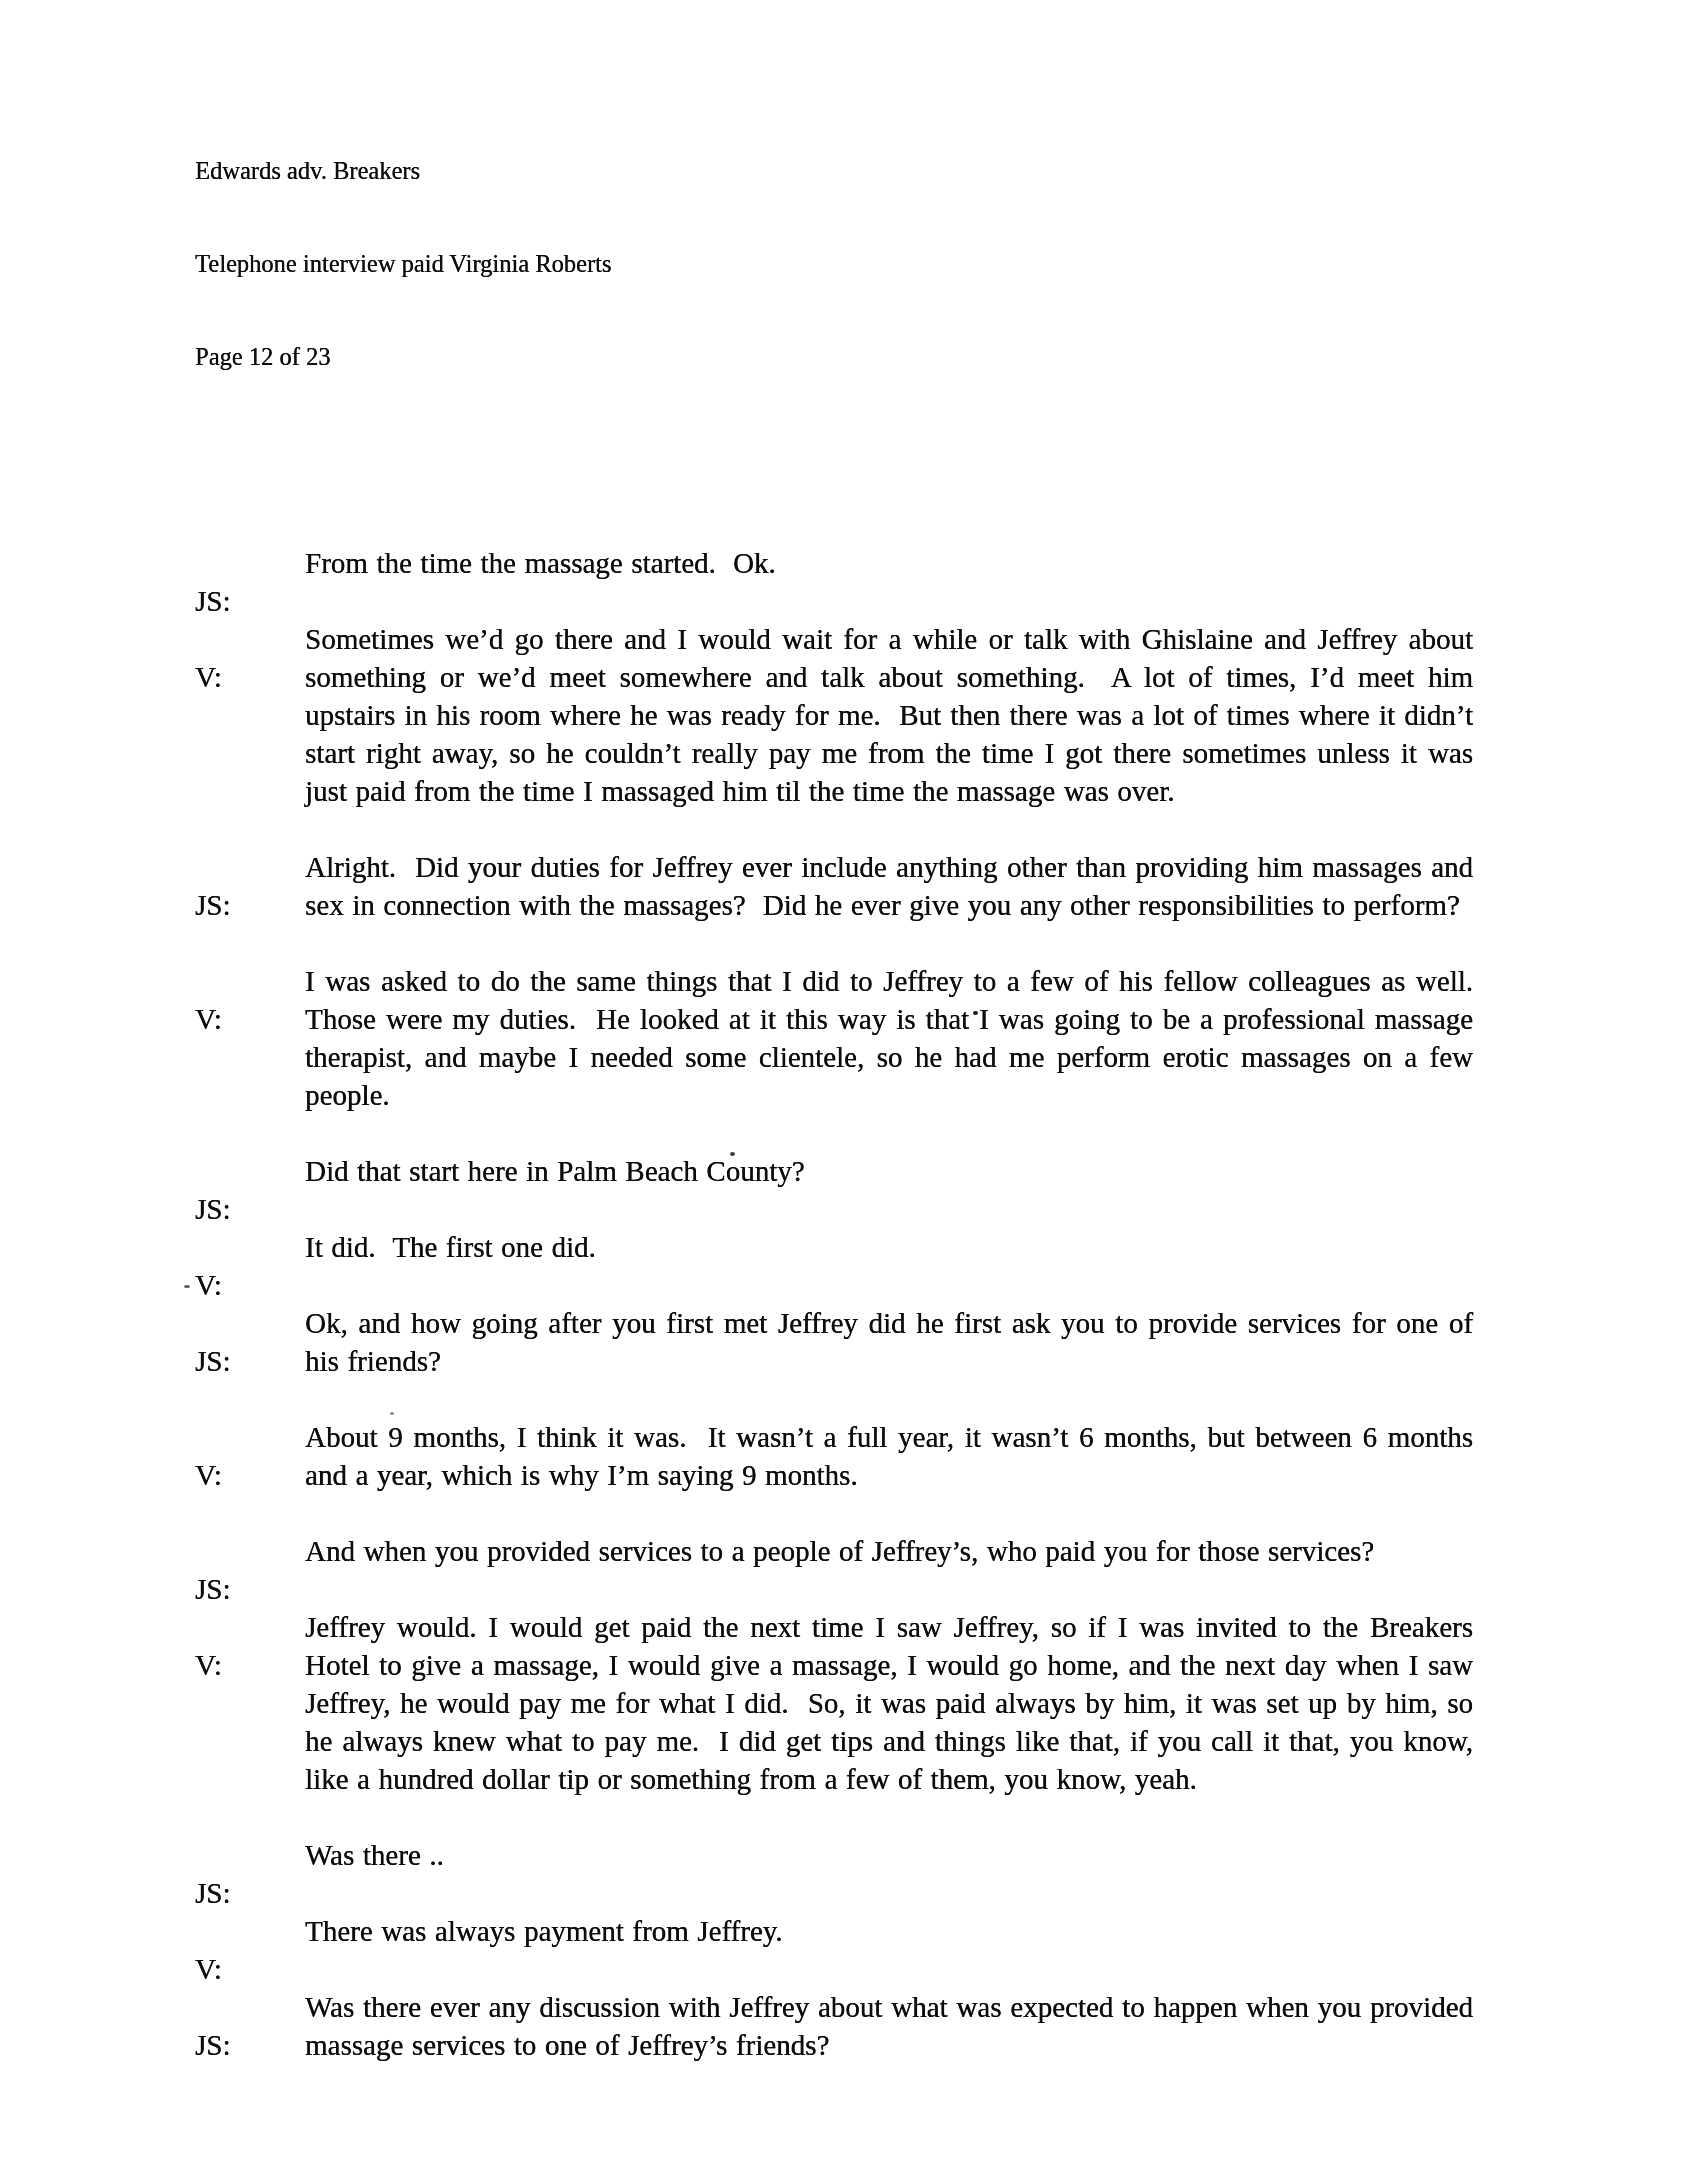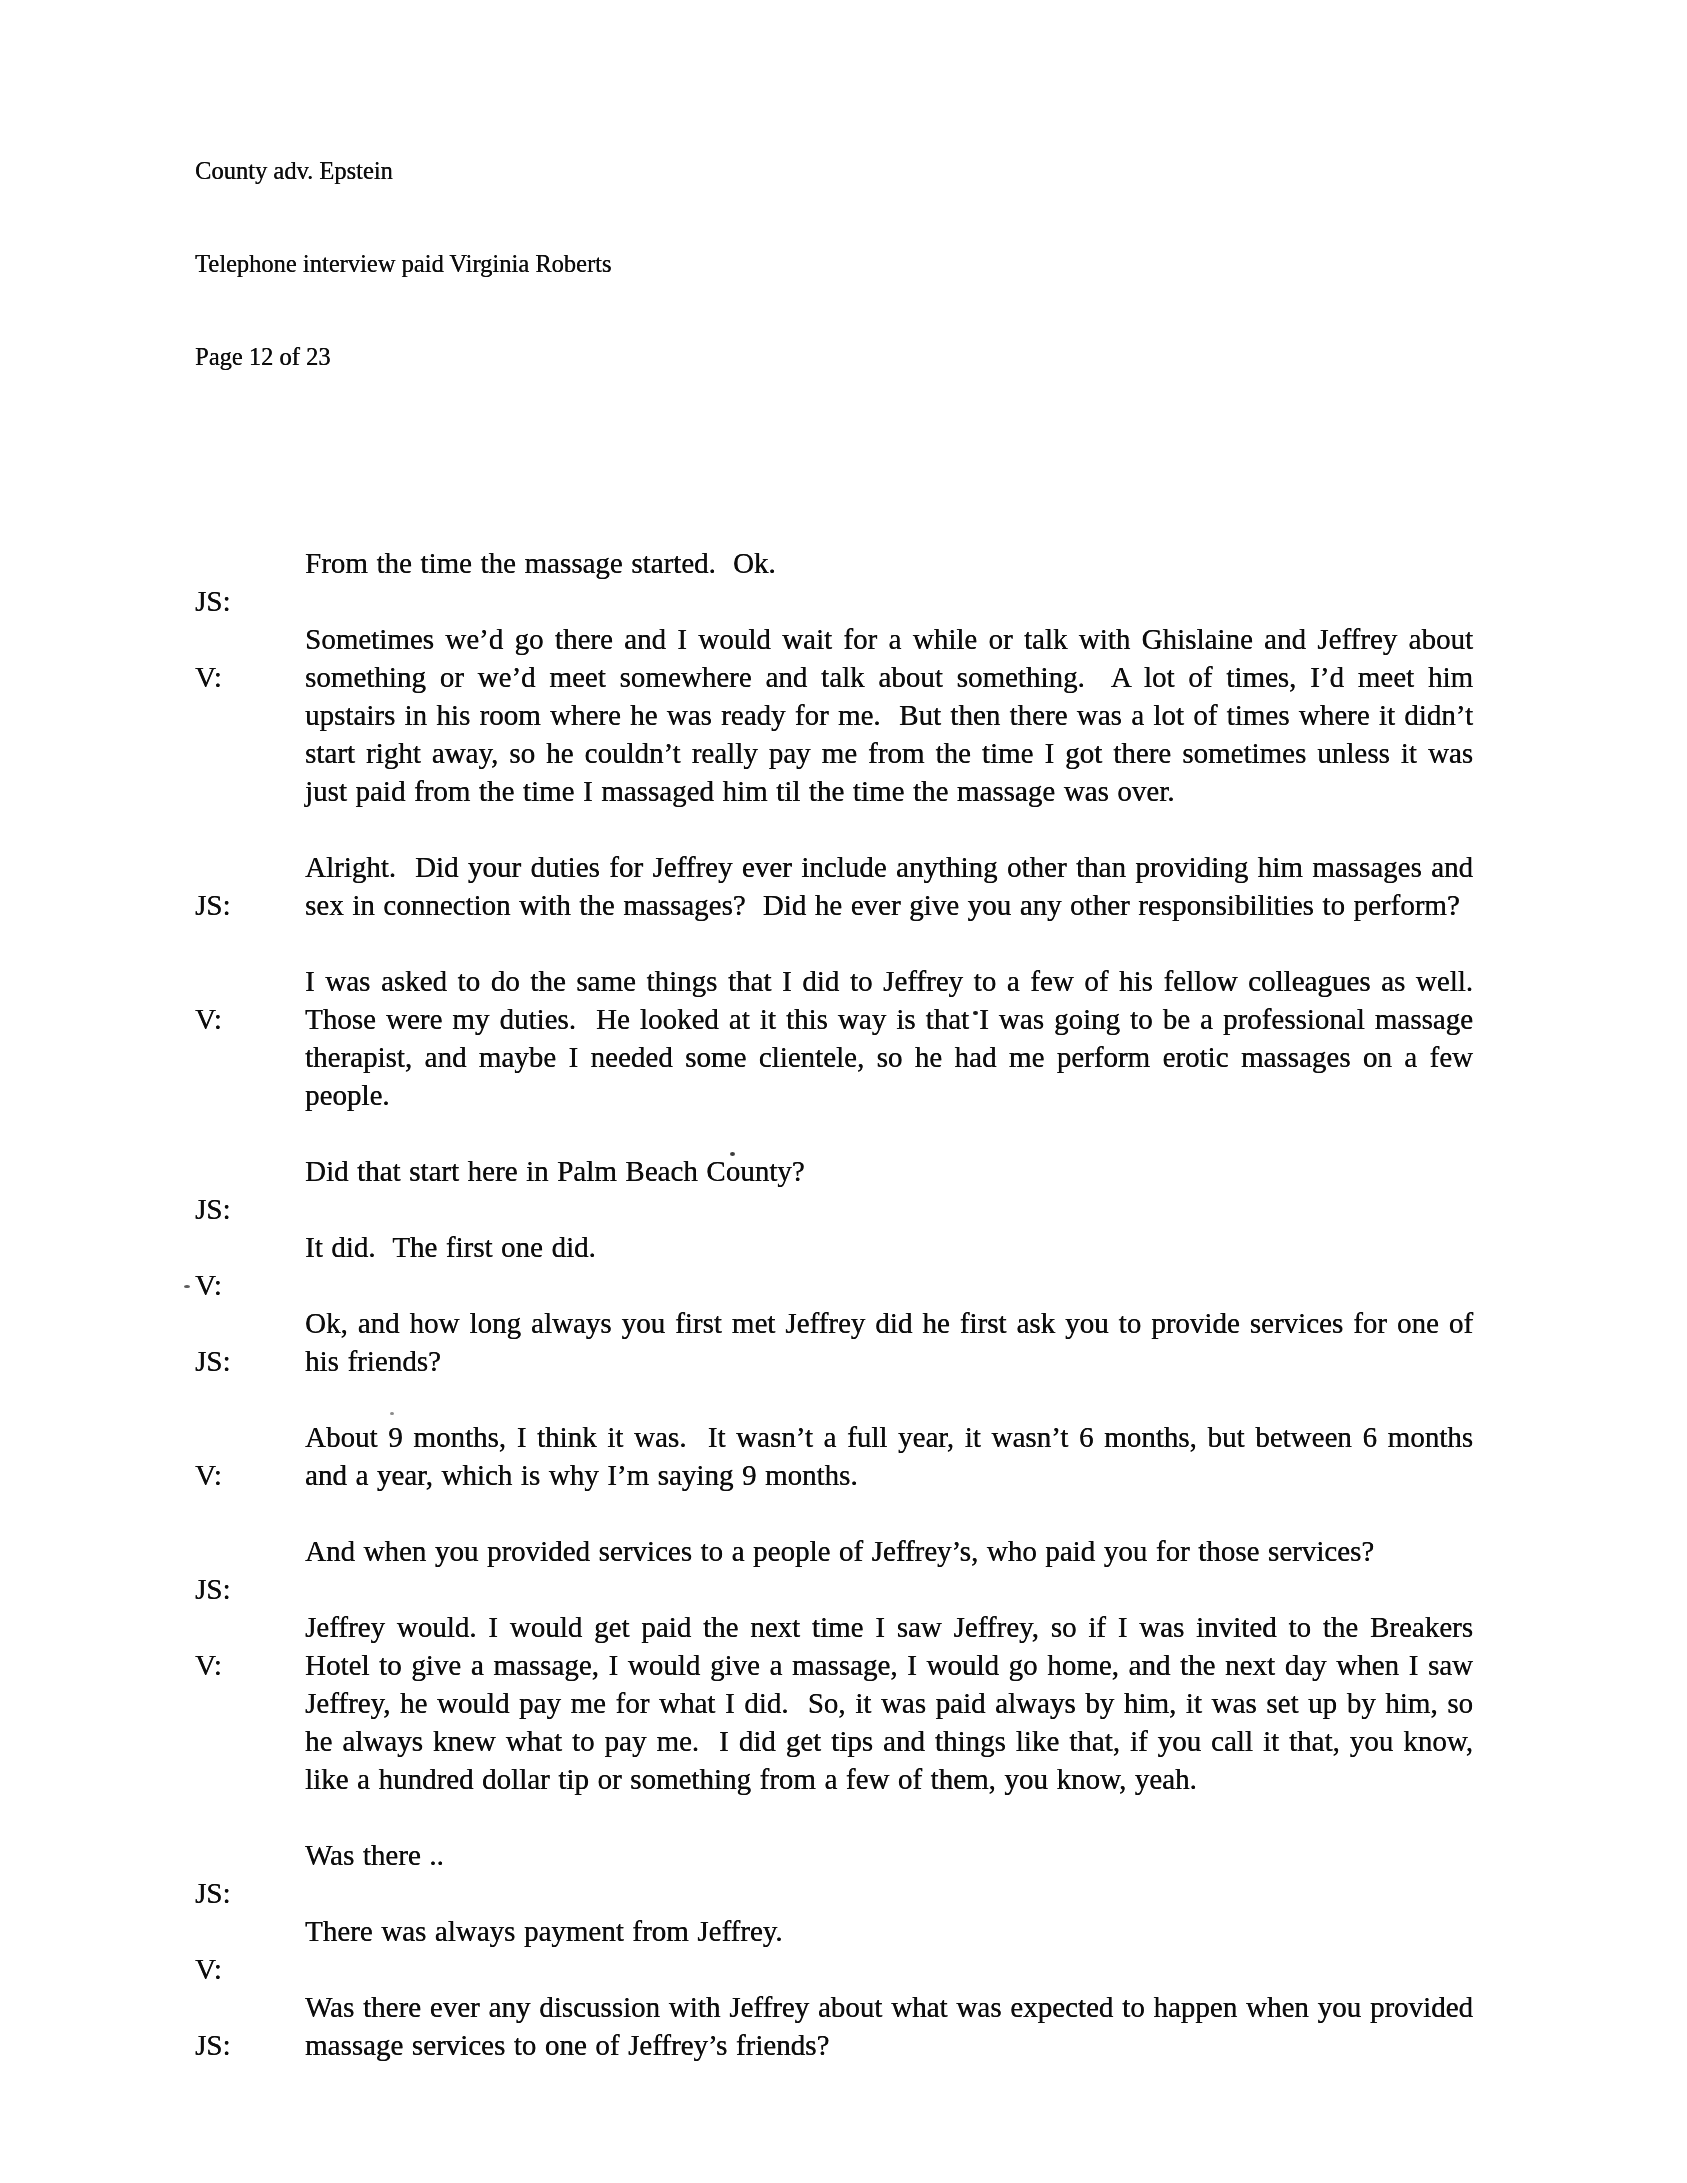--- a/index.html
+++ b/index.html
@@ -64,21 +64,21 @@
   .artifact.a2 { left: 730px; top: 1059px; width: 5.3px; height: 4px; opacity: 0.85; }
   .artifact.a3 { left: 184px;  top: 1192px; width: 6px; height: 3.3px; opacity: 0.7; }
   .artifact.a4 { left: 390px;  top: 1319px; width: 4px; height: 3.3px; opacity: 0.5; }
 </style>
 </head>
 <body>
 
 <div class="page">
 
   <div class="doc-header">
-    <div>County adv. Epstein</div>
+    <div>Edwards adv. Breakers</div>
     <div>Telephone interview paid Virginia Roberts</div>
     <div>Page 12 of 23</div>
   </div>
 
   <div class="transcript">
       <div class="qa">
         <span class="speaker">JS:</span>
         <p class="utterance">From the time the massage started.  Ok.</p>
       </div>
       <div class="qa">
@@ -96,21 +96,21 @@
       <div class="qa">
         <span class="speaker">JS:</span>
         <p class="utterance">Did that start here in Palm Beach County?</p>
       </div>
       <div class="qa">
         <span class="speaker">V:</span>
         <p class="utterance">It did.  The first one did.</p>
       </div>
       <div class="qa">
         <span class="speaker">JS:</span>
-        <p class="utterance">Ok, and how long always you first met Jeffrey did he first ask you to provide services for one of his friends?</p>
+        <p class="utterance">Ok, and how going after you first met Jeffrey did he first ask you to provide services for one of his friends?</p>
       </div>
       <div class="qa">
         <span class="speaker">V:</span>
         <p class="utterance">About 9 months, I think it was.  It wasn’t a full year, it wasn’t 6 months, but between 6 months and a year, which is why I’m saying 9 months.</p>
       </div>
       <div class="qa">
         <span class="speaker">JS:</span>
         <p class="utterance">And when you provided services to a people of Jeffrey’s, who paid you for those services?</p>
       </div>
       <div class="qa">

